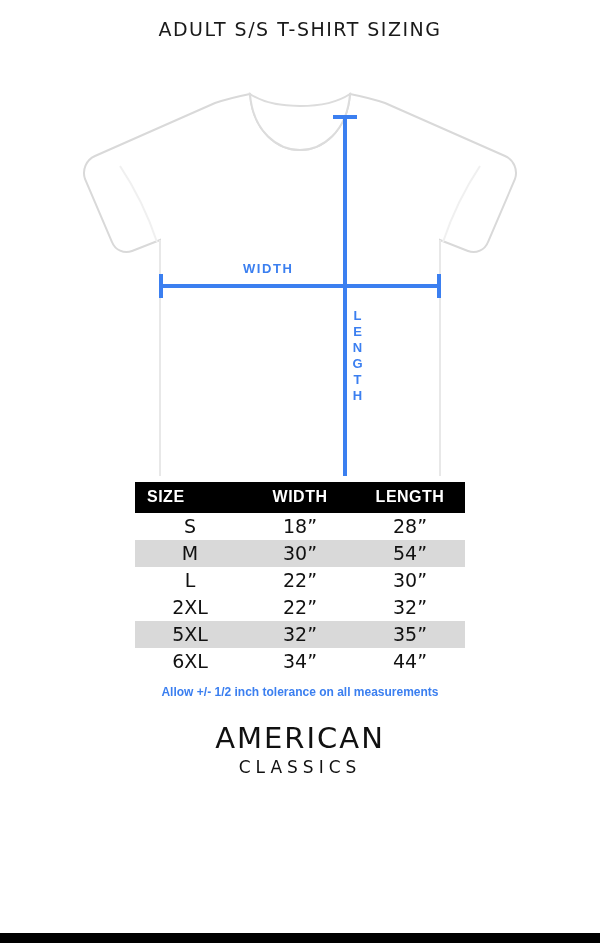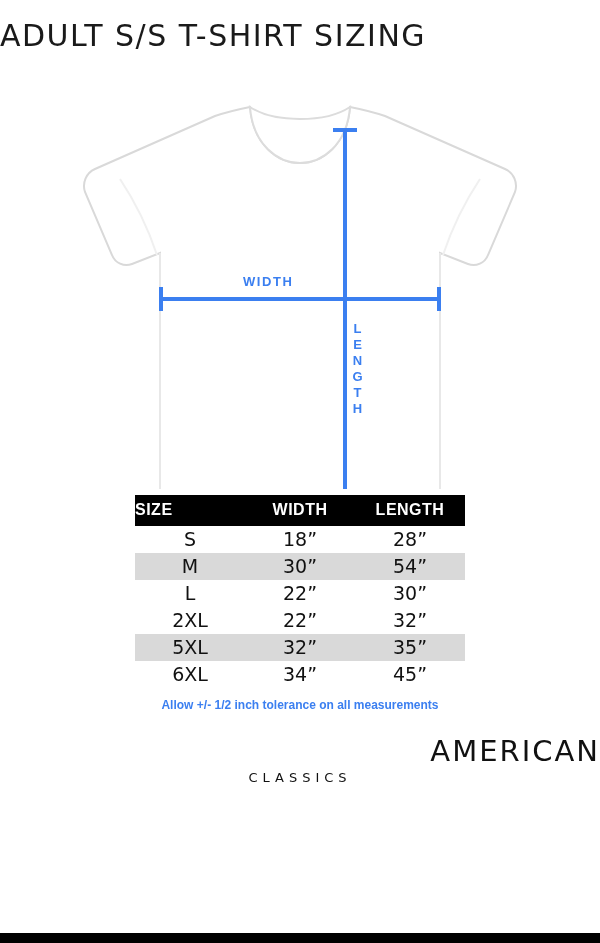--- a/index.html
+++ b/index.html
@@ -11,22 +11,22 @@
     width: 600px;
     height: 943px;
     font-family: "Liberation Sans", sans-serif;
     color: #000000;
     position: relative;
     overflow: hidden;
   }
 
   
   .title {
-    text-align: left;
-    font-size: 30px;
+    text-align: center;
+    font-size: 19px;
     letter-spacing: 1.5px;
     font-weight: 400;
     color: #1a1a1a;
     padding-top: 18px;
     padding-bottom: 6px;
     font-family: "DejaVu Sans", sans-serif;
   }
 
   
   .shirt-area {
@@ -78,20 +78,21 @@
     background: #000000;
     color: #ffffff;
     font-size: 16px;
     font-weight: bold;
     letter-spacing: 0.5px;
     padding: 6px 0 7px 0;
     font-family: "Liberation Sans", sans-serif;
   }
   table.size-table thead th.col-size {
     text-align: left;
+    padding-left: 12px;
   }
   table.size-table tbody td {
     text-align: center;
     font-size: 19px;
     padding: 2px 0 3px 0;
     color: #111111;
     font-family: "DejaVu Sans", sans-serif;
     font-weight: 400;
   }
   table.size-table tbody tr.odd td {
@@ -114,24 +115,23 @@
   
   .brand {
     text-align: center;
     margin-top: 22px;
   }
   .brand-main {
     font-size: 29px;
     letter-spacing: 2px;
     color: #111111;
     font-family: "DejaVu Sans", sans-serif;
-    text-align: right;
   }
   .brand-sub {
-    font-size: 13px;
+    font-size: 17px;
     letter-spacing: 5px;
     color: #111111;
     margin-top: 2px;
     font-family: "DejaVu Sans", sans-serif;
   }
 
   .bottom-bar {
     position: absolute;
     bottom: 0;
     left: 0;
@@ -227,21 +227,21 @@
         <td>32”</td>
       </tr>
       <tr class="even">
         <td>5XL</td>
         <td>32”</td>
         <td>35”</td>
       </tr>
       <tr class="odd">
         <td>6XL</td>
         <td>34”</td>
-        <td>45”</td>
+        <td>44”</td>
       </tr>
     </tbody>
   </table>
 </div>
 
 <div class="tolerance">Allow +/- 1/2 inch tolerance on all measurements</div>
 
 <div class="brand">
   <div class="brand-main">AMERICAN</div>
   <div class="brand-sub">CLASSICS</div>

